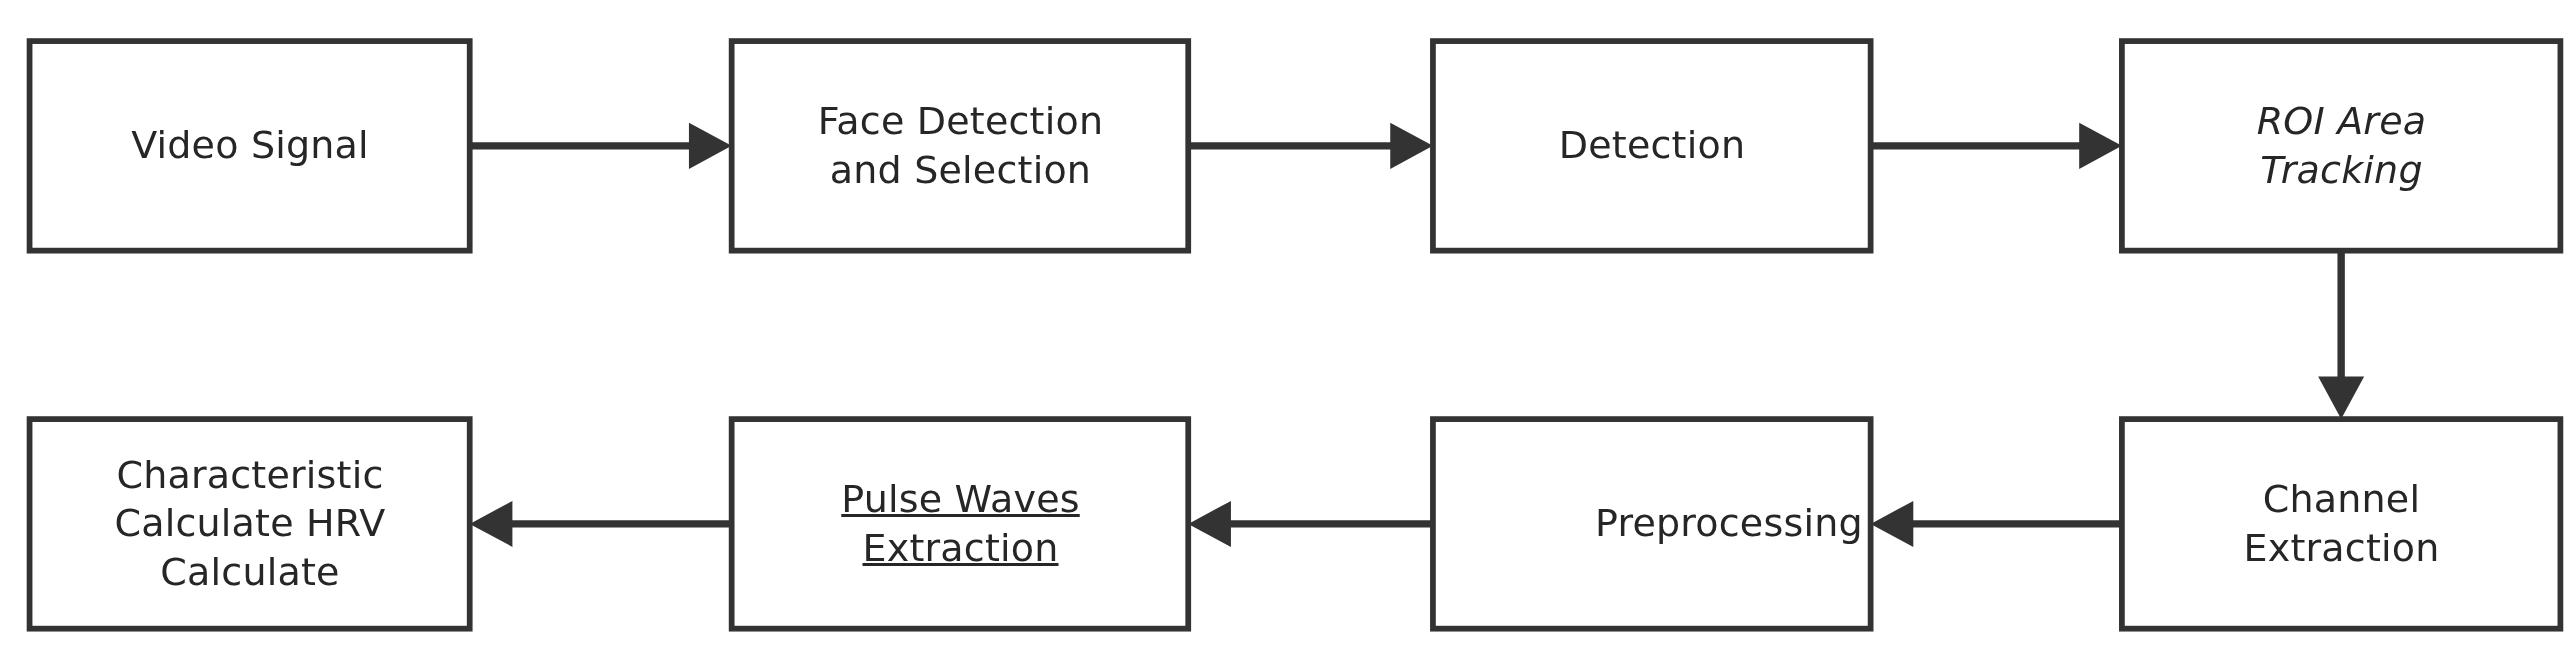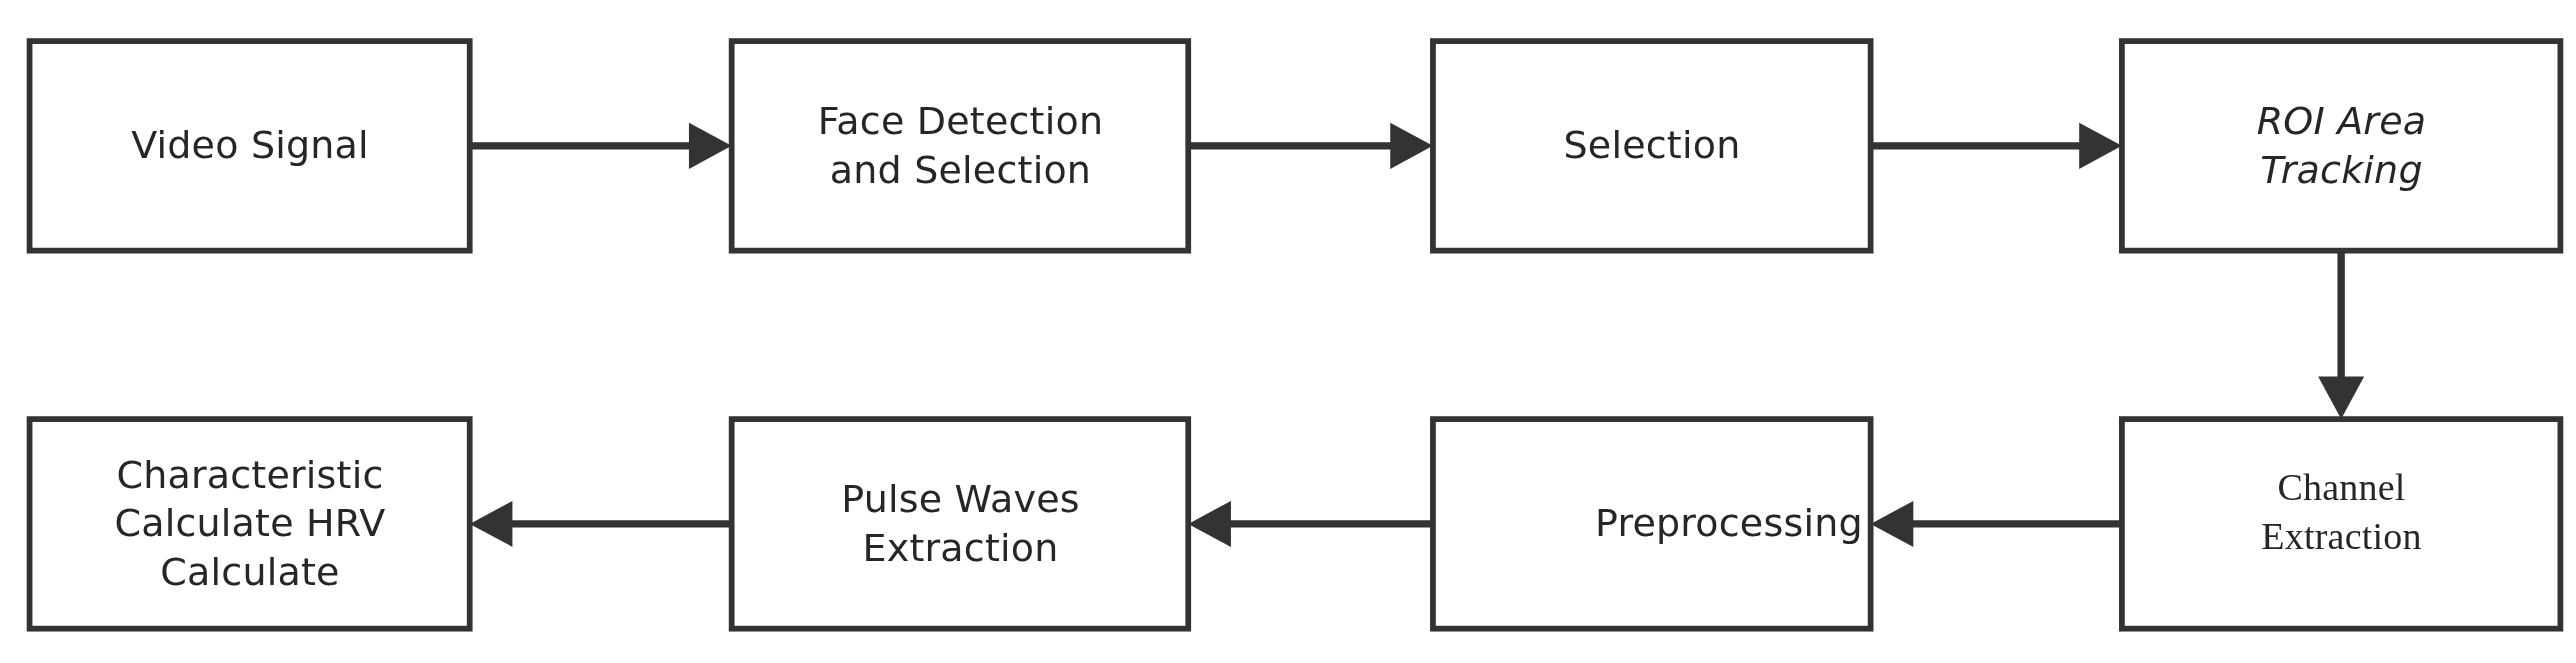--- a/index.html
+++ b/index.html
@@ -108,34 +108,34 @@
 
   <div id="labels-layer">
       <div class="node-label" style="left: 30px; top: 41px; width: 440px; height: 209px;">
         <span class="line">Video Signal</span>
       </div>
       <div class="node-label" style="left: 732px; top: 41px; width: 457px; height: 209px;">
         <span class="line">Face Detection</span>
         <span class="line">and Selection</span>
       </div>
       <div class="node-label" style="left: 1433px; top: 41px; width: 438px; height: 209px;">
-        <span class="line">Selection</span>
+        <span class="line">Detection</span>
       </div>
       <div class="node-label" style="left: 2122px; top: 41px; width: 439px; height: 209px; font-style: italic;">
         <span class="line">ROI Area</span>
         <span class="line">Tracking</span>
       </div>
-      <div class="node-label" style="left: 2122px; top: 407px; width: 439px; height: 209px; font-family: Liberation Serif, serif;">
+      <div class="node-label" style="left: 2122px; top: 419px; width: 439px; height: 209px;">
         <span class="line">Channel</span>
         <span class="line">Extraction</span>
       </div>
       <div class="node-label" style="left: 1433px; top: 419px; width: 438px; height: 209px; align-items: flex-end;">
         <span class="line">Preprocessing</span>
       </div>
-      <div class="node-label" style="left: 732px; top: 419px; width: 457px; height: 209px;">
+      <div class="node-label" style="left: 732px; top: 419px; width: 457px; height: 209px; text-decoration: underline;">
         <span class="line">Pulse Waves</span>
         <span class="line">Extraction</span>
       </div>
       <div class="node-label" style="left: 30px; top: 419px; width: 440px; height: 209px;">
         <span class="line">Characteristic</span>
         <span class="line">Calculate HRV</span>
         <span class="line">Calculate</span>
       </div>
     </div>
 

